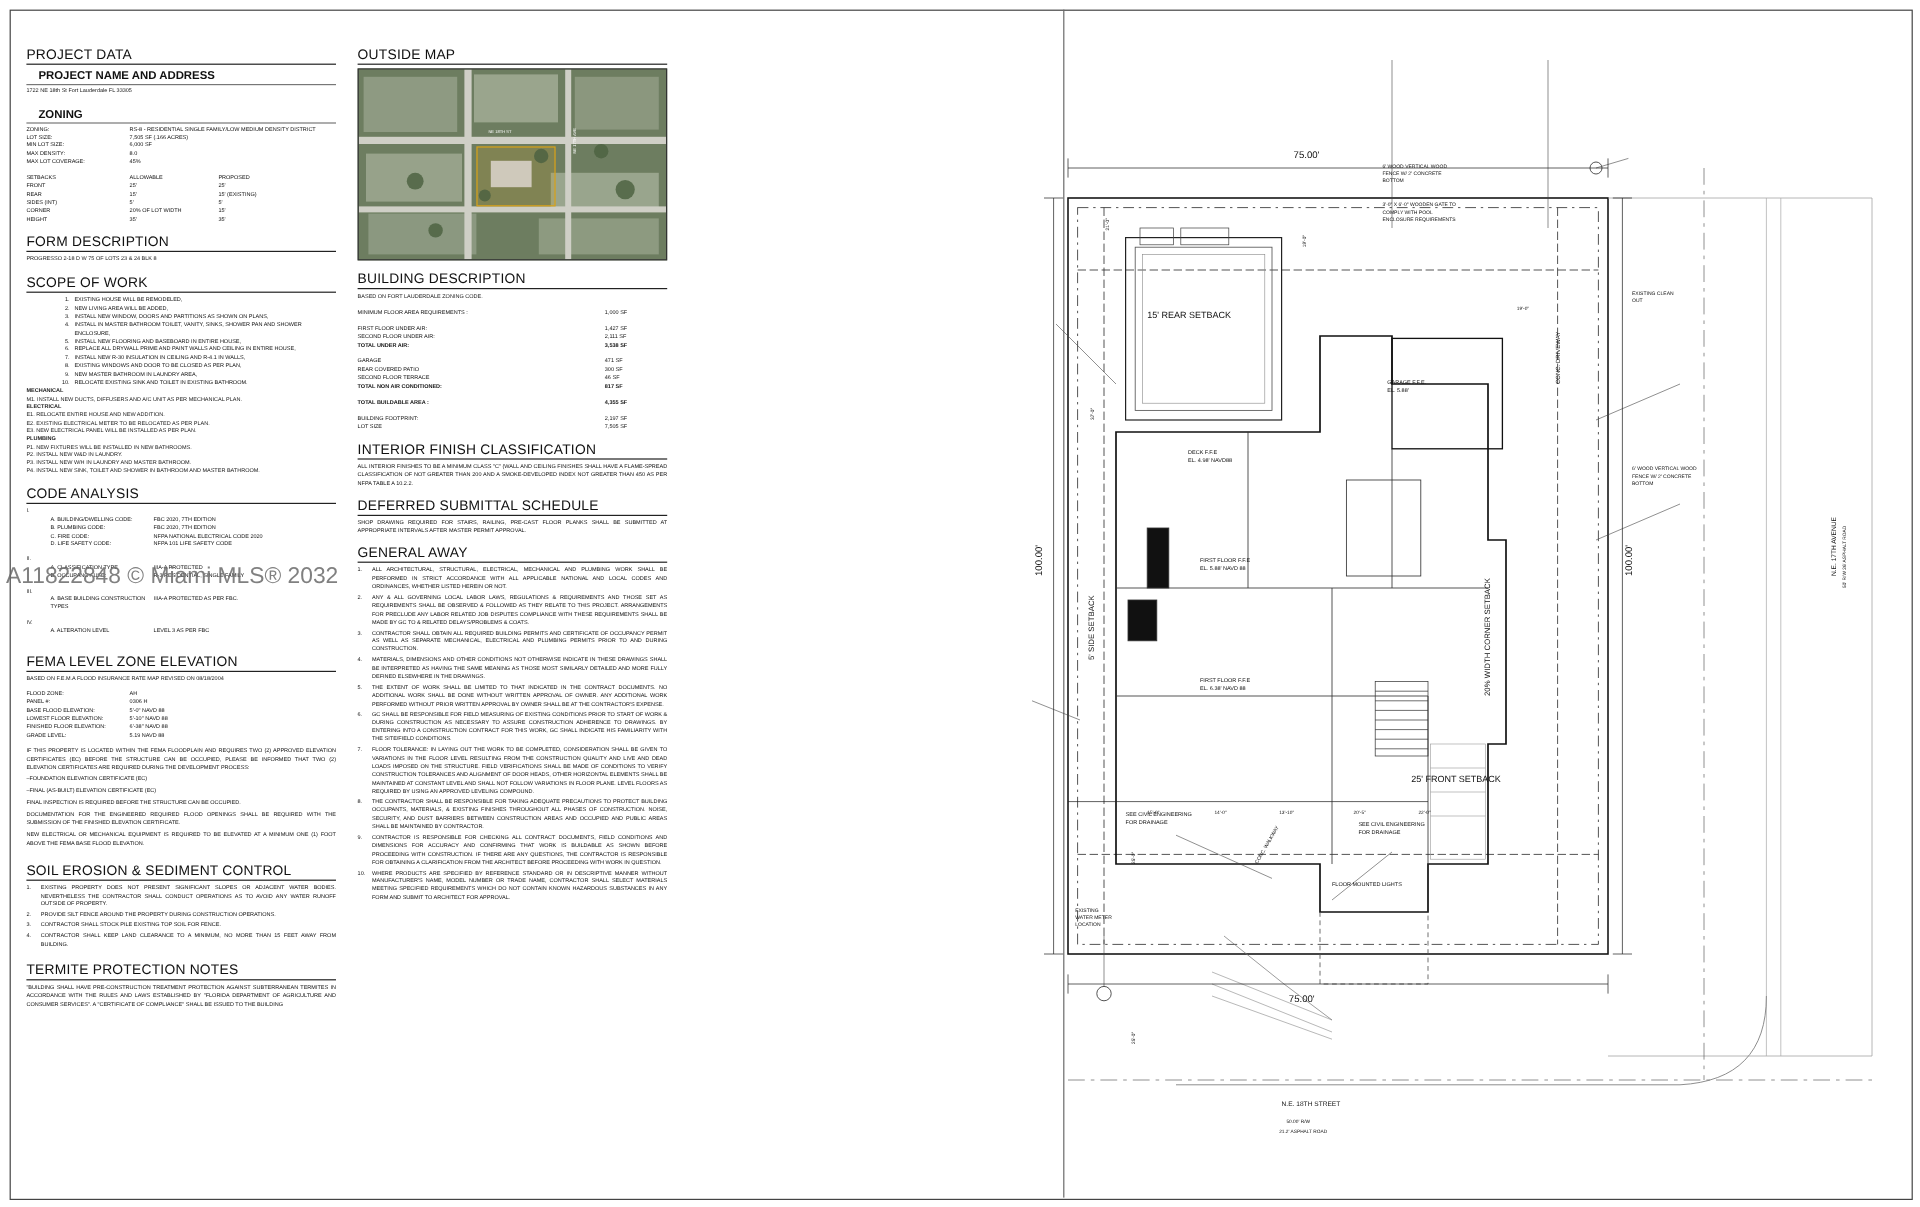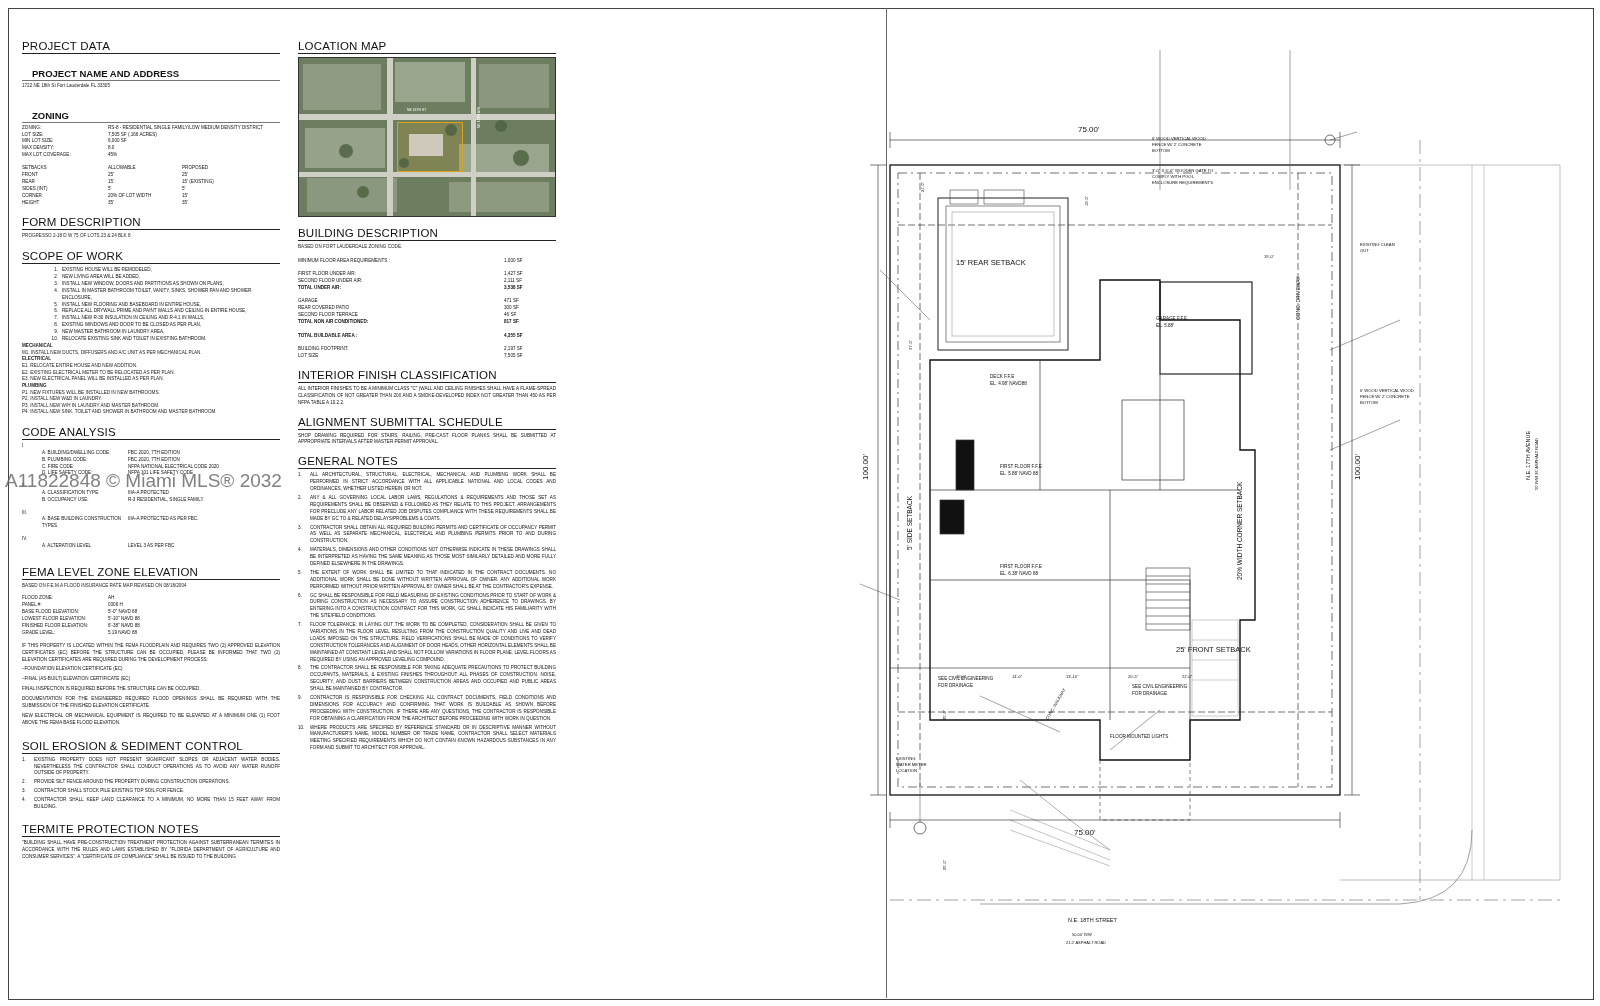--- a/index.html
+++ b/index.html
@@ -3,21 +3,21 @@
 <meta charset="utf-8">
 <style>
   html,body{margin:0;padding:0;background:#ffffff;}
   body{width:1600px;height:1006px;overflow:hidden;font-family:"Liberation Sans",sans-serif;color:#111;}
   .sheet{position:relative;width:1600px;height:1006px;background:#fff;}
   .border-outer{position:absolute;left:8px;top:8px;width:1584px;height:990px;border:1px solid #444;}
   
   .col-left{position:absolute;left:22px;top:40px;width:258px;}
   .col-mid{position:absolute;left:298px;top:40px;width:258px;}
   .sec-title{font-size:11.5px;letter-spacing:.2px;color:#111;padding-bottom:1px;border-bottom:1.6px solid #222;margin-bottom:3px;}
-  .sub-title{font-size:9.5px;font-weight:bold;border-bottom:1px solid #777;margin:14px 0 2px;padding-bottom:1px;padding-left:10px;}
+  .sub-title{font-size:9.5px;font-weight:bold;border-bottom:1px solid #777;margin:4px 0 2px;padding-bottom:1px;padding-left:10px;}
   .t{font-size:4.6px;line-height:1.45;color:#1b1b1b;}
   .row{display:flex;font-size:4.6px;line-height:1.5;}
   .row .k{width:86px;flex:0 0 86px;}
   .row .v{flex:1;}
   .row .v2{width:74px;flex:0 0 74px;}
   .listrow{display:flex;font-size:4.6px;line-height:1.5;}
   .listrow .n{width:16px;flex:0 0 16px;text-align:right;padding-right:4px;}
   .listrow .x{flex:1;}
   .indent{padding-left:20px;}
   .gap{height:6px;}
@@ -281,21 +281,21 @@
           <div class="x">CONTRACTOR SHALL KEEP LAND CLEARANCE TO A MINIMUM, NO MORE THAN 15 FEET AWAY FROM BUILDING.</div>
         </div>
       </div>
 
     <div class="gap2"></div>
     <div class="sec-title">TERMITE PROTECTION NOTES</div>
     <div class="para">"BUILDING SHALL HAVE PRE-CONSTRUCTION TREATMENT PROTECTION AGAINST SUBTERRANEAN TERMITES IN ACCORDANCE WITH THE RULES AND LAWS ESTABLISHED BY "FLORIDA DEPARTMENT OF AGRICULTURE AND CONSUMER SERVICES". A "CERTIFICATE OF COMPLIANCE" SHALL BE ISSUED TO THE BUILDING</div>
   </div>
 
   <div class="col-mid">
-    <div class="sec-title">LOCATION MAP</div>
+    <div class="sec-title">OUTSIDE MAP</div>
     <div class="map">
       <div class="blk" style="left:0;top:0;width:256px;height:158px;background:#6d7d60;"></div>
       <div class="blk" style="left:4px;top:6px;width:78px;height:46px;background:#8e9a82;"></div>
       <div class="blk" style="left:96px;top:4px;width:70px;height:40px;background:#9aa58d;"></div>
       <div class="blk" style="left:180px;top:6px;width:70px;height:44px;background:#8b977e;"></div>
       <div class="blk" style="left:6px;top:70px;width:80px;height:40px;background:#97a28a;"></div>
       <div class="blk" style="left:8px;top:120px;width:90px;height:34px;background:#8b9880;"></div>
       <div class="blk" style="left:160px;top:86px;width:90px;height:30px;background:#99a58d;"></div>
       <div class="blk" style="left:150px;top:124px;width:100px;height:30px;background:#8d9a80;"></div>
       <div class="rd" style="left:0;top:56px;width:256px;height:6px;"></div>
@@ -369,25 +369,25 @@
     <div class="kvline">
       <div class="k">LOT SIZE</div>
       <div class="v">7,505 SF</div>
     </div>
 
     <div class="gap2"></div>
     <div class="sec-title">INTERIOR FINISH CLASSIFICATION</div>
     <div class="para">ALL INTERIOR FINISHES TO BE A MINIMUM CLASS "C" (WALL AND CEILING FINISHES SHALL HAVE A FLAME-SPREAD CLASSIFICATION OF NOT GREATER THAN 200 AND A SMOKE-DEVELOPED INDEX NOT GREATER THAN 450 AS PER NFPA TABLE A 10.2.2.</div>
 
     <div class="gap"></div>
-    <div class="sec-title">ALIGNMENT SUBMITTAL SCHEDULE</div>
+    <div class="sec-title">DEFERRED SUBMITTAL SCHEDULE</div>
     <div class="para">SHOP DRAWING REQUIRED FOR STAIRS, RAILING, PRE-CAST FLOOR PLANKS SHALL BE SUBMITTED AT APPROPRIATE INTERVALS AFTER MASTER PERMIT APPROVAL.</div>
 
     <div class="gap"></div>
-    <div class="sec-title">GENERAL NOTES</div>
+    <div class="sec-title">GENERAL AWAY</div>
     <div id="gn-list">
         <div class="numpara">
           <div class="n">1.</div>
           <div class="x">ALL ARCHITECTURAL, STRUCTURAL, ELECTRICAL, MECHANICAL AND PLUMBING WORK SHALL BE PERFORMED IN STRICT ACCORDANCE WITH ALL APPLICABLE NATIONAL AND LOCAL CODES AND ORDINANCES, WHETHER LISTED HEREIN OR NOT.</div>
         </div>
         <div class="numpara">
           <div class="n">2.</div>
           <div class="x">ANY &amp; ALL GOVERNING LOCAL LABOR LAWS, REGULATIONS &amp; REQUIREMENTS AND THOSE SET AS REQUIREMENTS SHALL BE OBSERVED &amp; FOLLOWED AS THEY RELATE TO THIS PROJECT. ARRANGEMENTS FOR PRECLUDE ANY LABOR RELATED JOB DISPUTES COMPLIANCE WITH THESE REQUIREMENTS SHALL BE MADE BY GC TO &amp; RELATED DELAYS/PROBLEMS &amp; COATS.</div>
         </div>
         <div class="numpara">

